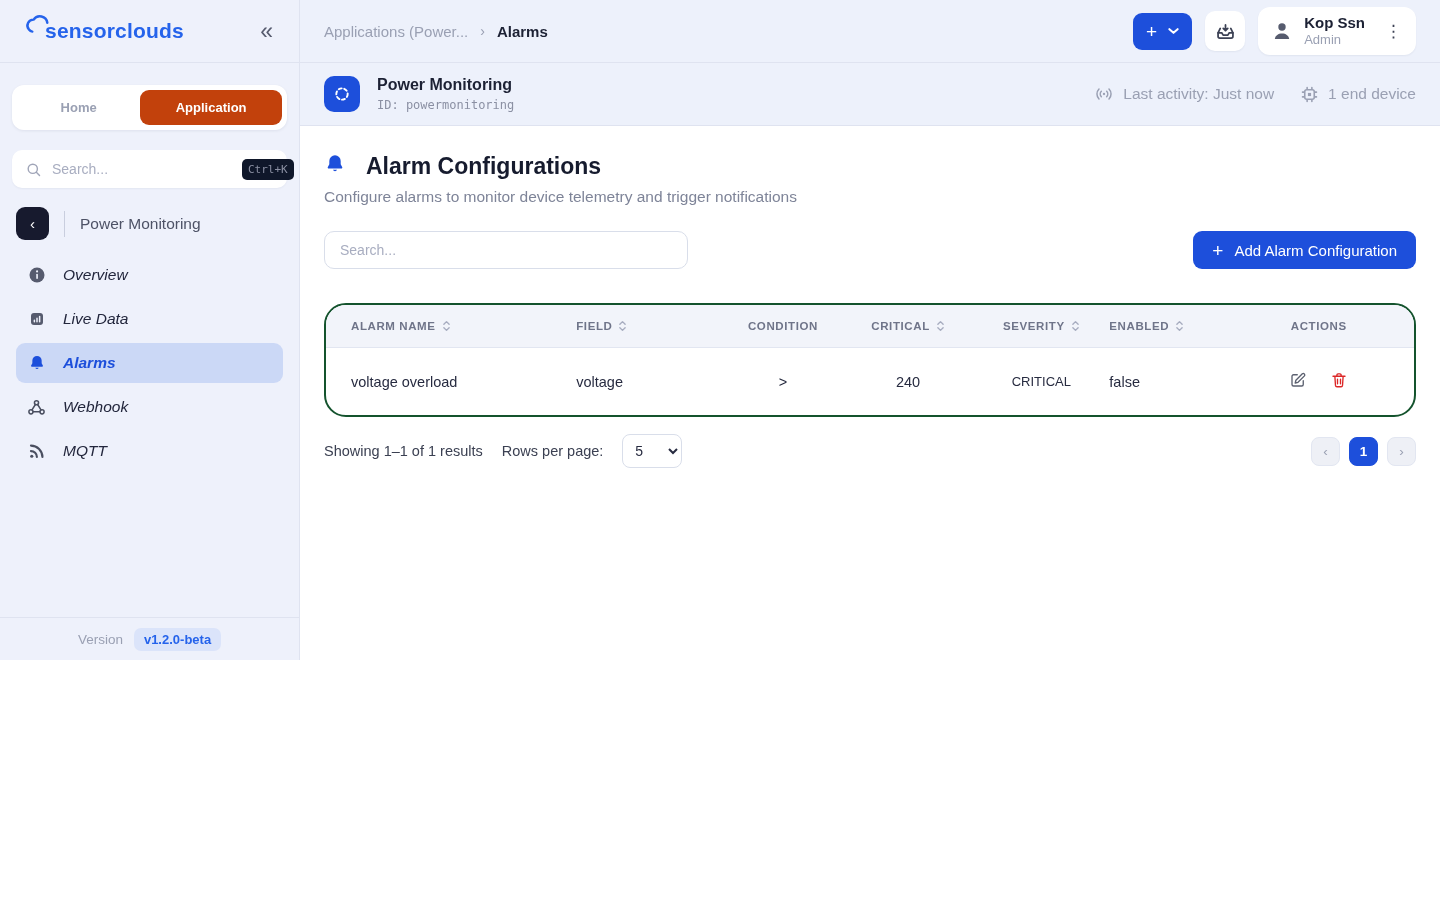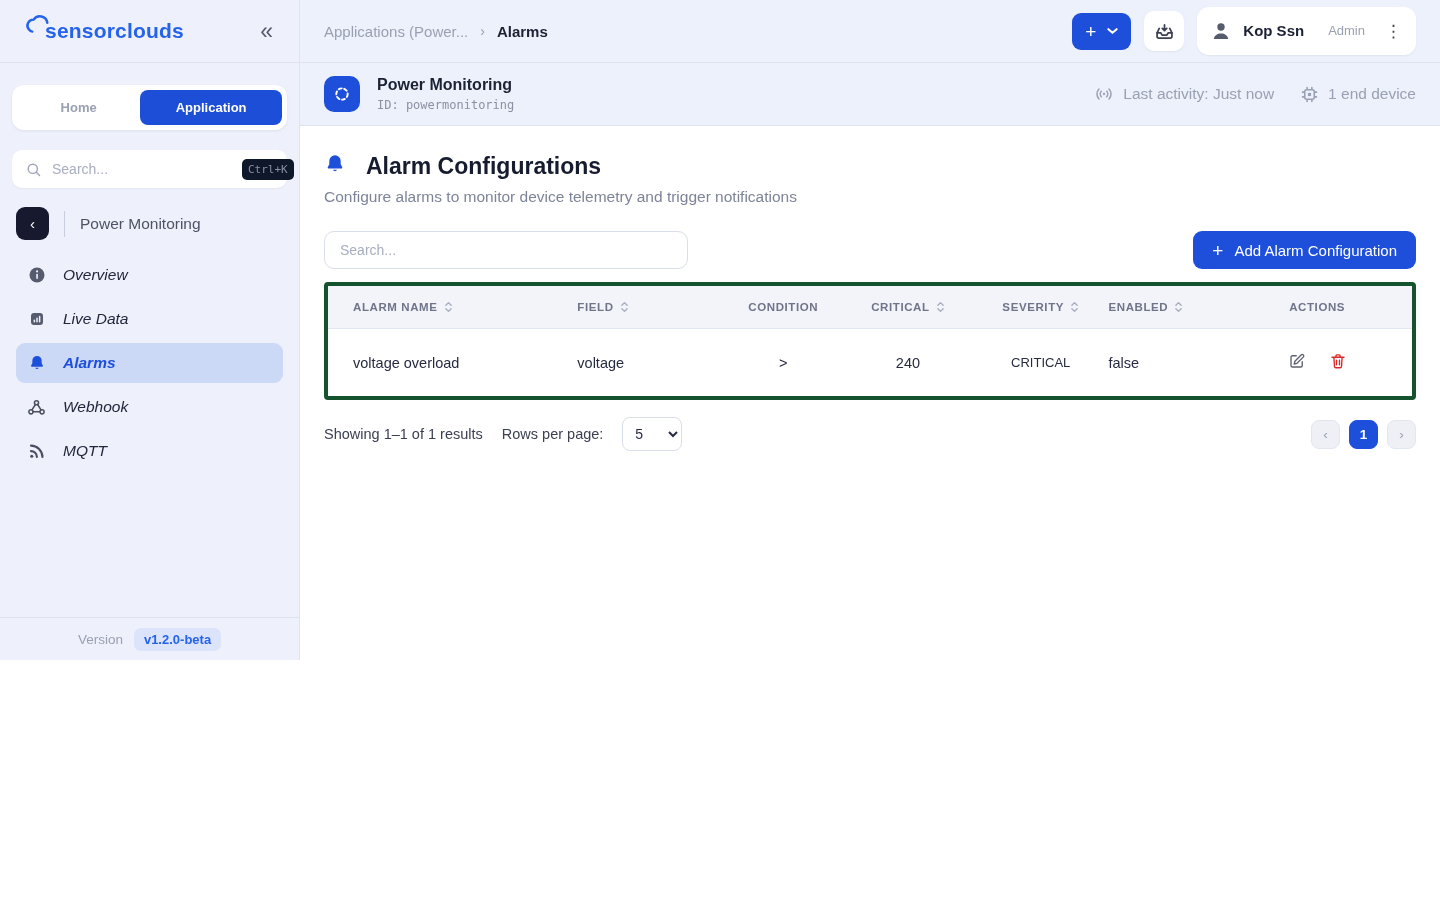--- a/index.html
+++ b/index.html
@@ -9,21 +9,21 @@
 
   
   .sidebar { width:300px; flex:0 0 300px; background:#eef1fb; border-right:1px solid #dfe3f0; display:flex; flex-direction:column; }
   .sidebar-header { height:63px; display:flex; align-items:center; justify-content:space-between; padding:0 22px 0 22px; border-bottom:1px solid #dfe3f0; }
   .logo { display:flex; align-items:center; color:#2563eb; font-weight:bold; font-size:21px; letter-spacing:.2px; }
   .logo svg { margin-right:-7px; margin-top:-6px; }
   .collapse-btn { background:none; border:none; color:#565b6e; font-size:23px; cursor:pointer; line-height:1; padding:2px 4px; }
 
   .seg-control { margin:22px 12px 0; background:#fff; border-radius:12px; padding:5px; display:flex; box-shadow:0 1px 3px rgba(25,35,70,.08); }
   .seg-tab { flex:1; text-align:center; padding:10px 0; font-size:13px; font-weight:600; color:#9aa0b3; border-radius:9px; cursor:pointer; }
-  .seg-tab.active { flex:1.15; background:#1d4ed8; color:#fff;border-radius:8px; }
+  .seg-tab.active { flex:1.15; background:#c2410c; color:#fff; }
 
   .search-box { margin:20px 12px 0; background:#fff; border-radius:10px; height:38px; display:flex; align-items:center; padding:0 9px 0 12px; gap:9px; box-shadow:0 1px 2px rgba(25,35,70,.05); }
   .search-box input { border:none; outline:none; flex:1; font-size:14px; color:#3c4154; background:transparent; font-family:inherit; }
   .search-box input::placeholder { color:#a8adc0; }
   .kbd { background:#0f172a; color:#8b90a3; font-family:"DejaVu Sans Mono", monospace; font-size:11px; padding:4px 6px; border-radius:5px; }
 
   .app-context { margin:19px 12px 0 16px; display:flex; align-items:center; }
   .back-btn { width:33px; height:33px; background:#171a2e; color:#fff; border:none; border-radius:9px; display:flex; align-items:center; justify-content:center; font-size:15px; cursor:pointer; }
   .context-divider { width:1px; height:26px; background:#c9cede; margin:0 15px; }
   .context-label { color:#4d5266; font-size:15.5px; }
@@ -41,21 +41,21 @@
   .topbar { height:63px; background:#edf1fb; border-bottom:1px solid #dfe3f0; display:flex; align-items:center; justify-content:space-between; padding:0 24px; }
   .breadcrumb { display:flex; align-items:center; gap:12px; font-size:15px; }
   .crumb { color:#9aa0b3; }
   .crumb-sep { color:#9aa0b3; font-size:14px; }
   .crumb.current { color:#1c2134; font-weight:700; }
   .topbar-right { display:flex; align-items:center; gap:13px; }
   .add-split-btn { background:#1d4fdb; color:#fff; border:none; height:37px; border-radius:9px; display:flex; align-items:center; padding:0 13px; gap:11px; cursor:pointer; }
   .add-split-btn .plus { font-size:19px; font-weight:400; line-height:1; }
   .icon-btn { width:40px; height:40px; background:#fff; border:none; border-radius:10px; display:flex; align-items:center; justify-content:center; cursor:pointer; box-shadow:0 1px 2px rgba(25,35,70,.06); }
   .user-card { background:#fff; border-radius:12px; height:48px; display:flex; align-items:center; padding:0 4px 0 12px; gap:10px; box-shadow:0 1px 2px rgba(25,35,70,.06); }
-  .user-text { display:flex; flex-direction:row; line-height:1.15;gap:24px; }
+  .user-text { display:flex; flex-direction:column; line-height:1.15; }
   .user-name { font-size:15px; font-weight:700; color:#1c2134; }
   .user-role { font-size:13px; color:#9aa0b3; margin-top:2px; }
   .kebab-btn { background:none; border:none; color:#3c4154; font-size:17px; padding:6px 10px; cursor:pointer; }
 
   .app-header { height:63px; background:#edf1fb; border-bottom:1px solid #dfe3f0; display:flex; align-items:center; justify-content:space-between; padding:0 24px; }
   .app-header-left { display:flex; align-items:center; gap:17px; }
   .app-tile { width:36px; height:36px; border-radius:10px; background:#1d4fdb; display:flex; align-items:center; justify-content:center; }
   .app-title { font-size:16px; font-weight:700; color:#1c2134; }
   .app-id { font-family:"DejaVu Sans Mono", monospace; font-size:12px; color:#8b90a3; margin-top:4px; }
   .header-meta { display:flex; align-items:center; gap:26px; color:#9aa0b3; font-size:15.5px; }
@@ -65,21 +65,21 @@
   .page-title-row { display:flex; align-items:flex-start; gap:20px; }
   .page-title { font-size:23px; font-weight:800; color:#161b2e; }
   .page-subtitle { margin-top:8px; color:#7e8498; font-size:15.5px; }
 
   .controls-row { margin-top:25px; display:flex; justify-content:space-between; align-items:center; }
   .table-search { width:364px; height:38px; border:1px solid #d9deea; border-radius:10px; padding:0 15px; font-size:14px; color:#3c4154; font-family:inherit; outline:none; }
   .table-search::placeholder { color:#a8adc0; }
   .add-config-btn { background:#1d4fdb; color:#fff; border:none; height:38px; border-radius:9px; padding:0 19px; font-size:15px; display:flex; align-items:center; gap:11px; cursor:pointer; font-family:inherit; }
   .add-config-btn .plus { font-size:19px; font-weight:400; line-height:1; }
 
-  .table-wrap { margin-top:13px; border:4px solid #14532d; border-radius:4px; overflow:hidden; }
+  .table-wrap { margin-top:34px; border:2px solid #14532d; border-radius:22px; overflow:hidden; }
   table { width:100%; border-collapse:collapse; table-layout:fixed; }
   thead tr { background:#f2f4fa; }
   th { font-size:11.5px; letter-spacing:.6px; color:#6f7489; font-weight:700; padding:14px 0; border-bottom:1px solid #e2e6f1; }
   th .th-inner { display:inline-flex; align-items:center; gap:6px; }
   td { padding:23px 0; font-size:14.5px; color:#272b40; }
   .col-name  { width:23%;   text-align:left; padding-left:25px; }
   .col-field { width:13.5%; text-align:left; }
   .col-cond  { width:11%;   text-align:center; }
   .col-thr   { width:12%;   text-align:center; }
   .col-sev   { width:12.5%; text-align:center; }

